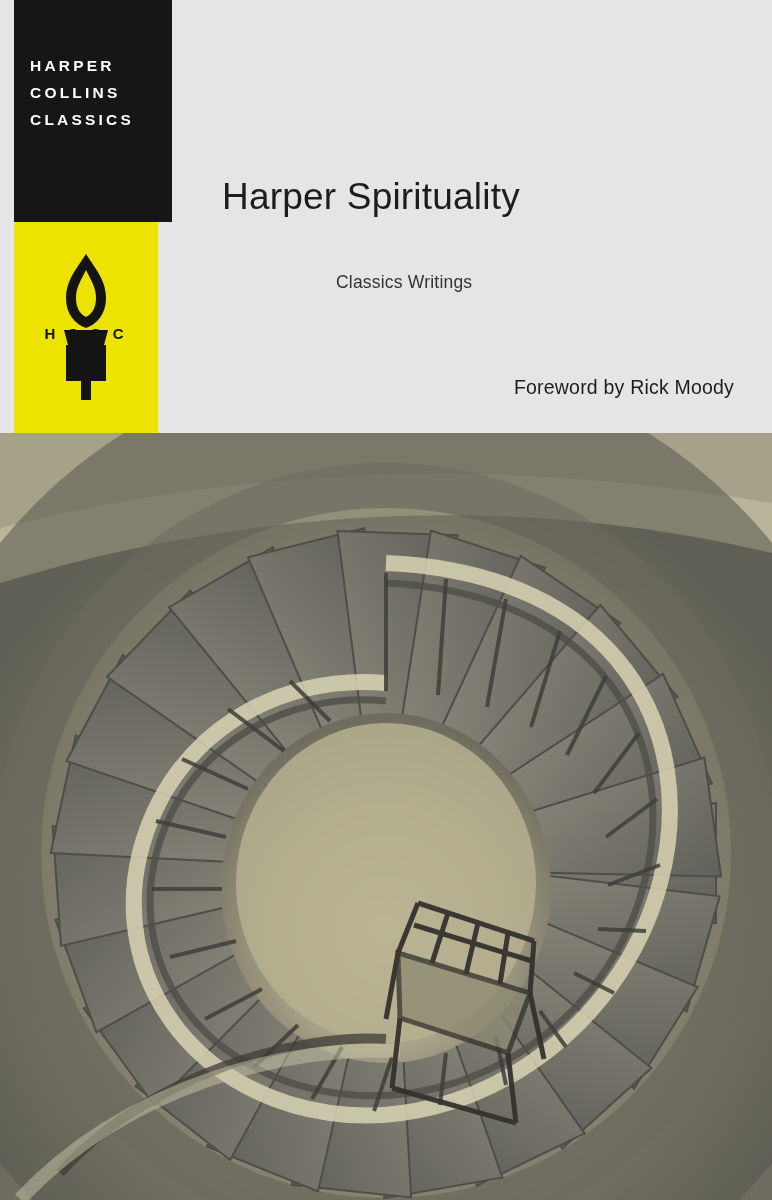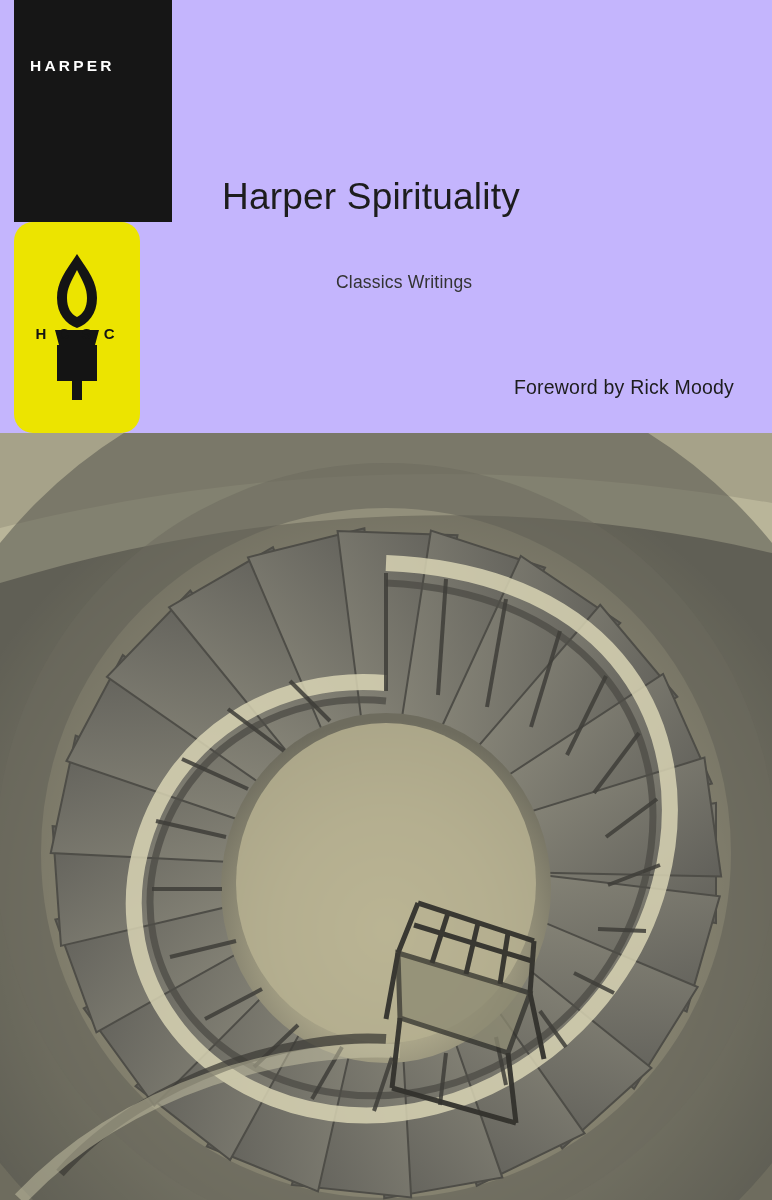--- a/index.html
+++ b/index.html
@@ -17,21 +17,21 @@
     overflow: hidden;
     background: #ffffff;
   }
 
   
   .top-area {
     position: absolute;
     left: 0; top: 0;
     width: 772px;
     height: 433px;
-    background: #c4b5fd;
+    background: #e5e5e5;
   }
 
   
   .imprint-block {
     position: absolute;
     left: 14px;
     top: 0;
     width: 158px;
     height: 222px;
     background: #161616;
@@ -47,24 +47,23 @@
     padding-left: 16px;
     line-height: 27px;
     text-transform: uppercase;
   }
 
   
   .logo-block {
     position: absolute;
     left: 14px;
     top: 222px;
-    width: 126px;
+    width: 144px;
     height: 211px;
     background: #ece400;
-    border-radius: 19px;
   }
   .torch {
     position: absolute;
     left: 50%;
     top: 28px;
     transform: translateX(-50%);
     width: 84px;
     height: 150px;
   }
   .torch-letters {
@@ -123,20 +122,22 @@
 </style>
 </head>
 <body>
 
 <div class="cover">
 
   <div class="top-area">
 
     <div class="imprint-block">
       <div class="imprint-line">Harper</div>
+      <div class="imprint-line">Collins</div>
+      <div class="imprint-line">Classics</div>
     </div>
 
     <div class="logo-block">
       <svg class="torch" viewBox="0 0 84 150">
 
         <path d="M42 4 C30 22 22 32 22 48 C22 64 31 74 42 78 C53 74 62 64 62 48 C62 32 54 22 42 4 Z" fill="#141414"></path>
         <path d="M42 20 C36 32 32 38 32 48 C32 58 36 64 42 67 C48 64 52 58 52 48 C52 38 48 32 42 20 Z" fill="#ece400"></path>
 
         <path d="M20 80 L64 80 L60 95 L24 95 Z" fill="#141414"></path>
 

